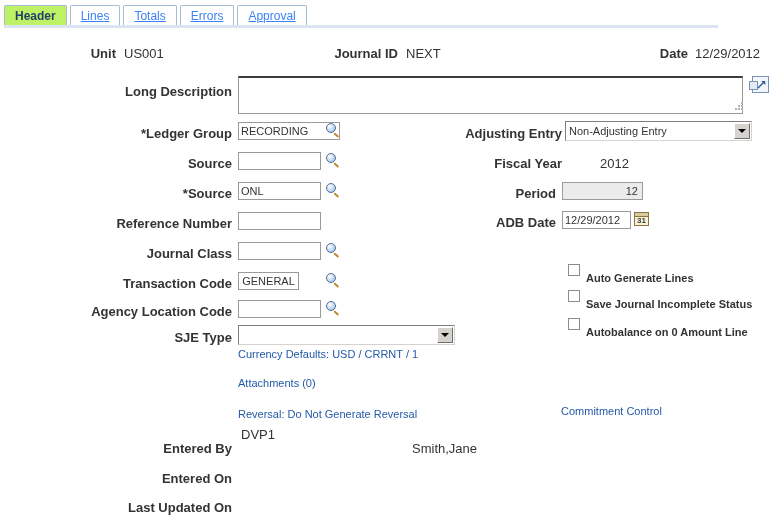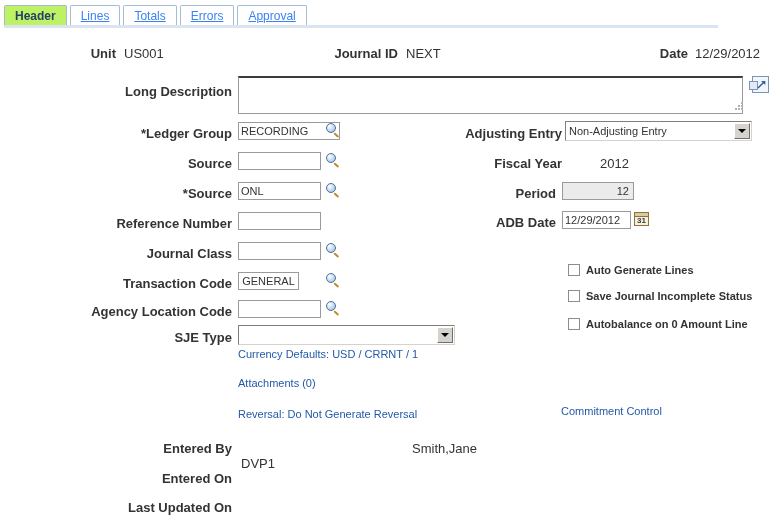--- a/index.html
+++ b/index.html
@@ -260,21 +260,21 @@
     position: absolute;
     left: 0; top: 1px;
     width: 12px; height: 12px;
     border: 1px solid #8c8c8c;
     background: #ffffff;
     box-sizing: border-box;
     cursor: pointer;
   }
   .cbtext {
     position: absolute;
-    left: 18px; top: 0;
+    left: 18px; top: 8px;
     font-size: 11px;
     font-weight: bold;
     color: #333333;
     white-space: nowrap;
     line-height: 14px;
     font-family: "Liberation Sans", sans-serif;
     cursor: pointer;
   }
 
   
@@ -385,21 +385,21 @@
   <div class="abs lbl lbl-r" style="left:440px; top:96px; width:122px;">Adjusting Entry</div>
   <div class="sel" style="left:565px; top:91px; width:187px;">
     <span class="txt">Non-Adjusting Entry</span>
     <span class="btn"></span>
   </div>
 
   <div class="abs lbl lbl-r" style="left:440px; top:126px; width:122px;">Fiscal Year</div>
   <div class="abs val" style="left:600px; top:126px;">2012</div>
 
   <div class="abs lbl lbl-r" style="left:440px; top:156px; width:116px;">Period</div>
-  <input class="abs inp ro" style="left: 562px; top: 152px; width: 72px;" type="text" readonly="" value="12">
+  <input class="abs inp ro" style="left: 562px; top: 152px; width: 81px;" type="text" readonly="" value="12">
 
   <div class="abs lbl lbl-r" style="left:440px; top:185px; width:116px;">ADB Date</div>
   <input class="abs inp" style="left: 562px; top: 181px; width: 69px;" type="text" value="12/29/2012">
   <span class="cal" style="left:634px; top:182px;">
     <span class="top"></span>
     <span class="num">31</span>
   </span>
 
   <div class="cbrow" style="left:568px; top:233px;">
     <span class="cb"></span>
@@ -413,21 +413,21 @@
     <span class="cb"></span>
     <span class="cbtext">Autobalance on 0 Amount Line</span>
   </div>
 
   <a class="lnk" style="left:238px; top:318px;">Currency Defaults: USD / CRRNT / 1</a>
   <a class="lnk" style="left:238px; top:347px;">Attachments (0)</a>
   <a class="lnk" style="left:238px; top:378px;">Reversal: Do Not Generate Reversal</a>
   <a class="lnk" style="left:561px; top:375px;">Commitment Control</a>
 
   <div class="abs lbl lbl-r" style="left:100px; top:411px; width:132px;">Entered By</div>
-  <div class="abs val" style="left:241px; top:426px;">DVP1</div>
+  <div class="abs val" style="left:241px; top:397px;">DVP1</div>
   <div class="abs val" style="left:412px; top:411px;">Smith,Jane</div>
 
   <div class="abs lbl lbl-r" style="left:100px; top:441px; width:132px;">Entered On</div>
   <div class="abs val" style="left:241px; top:441px;"></div>
 
   <div class="abs lbl lbl-r" style="left:90px; top:470px; width:142px;">Last Updated On</div>
   <div class="abs val" style="left:241px; top:470px;"></div>
 
 </div>
 

